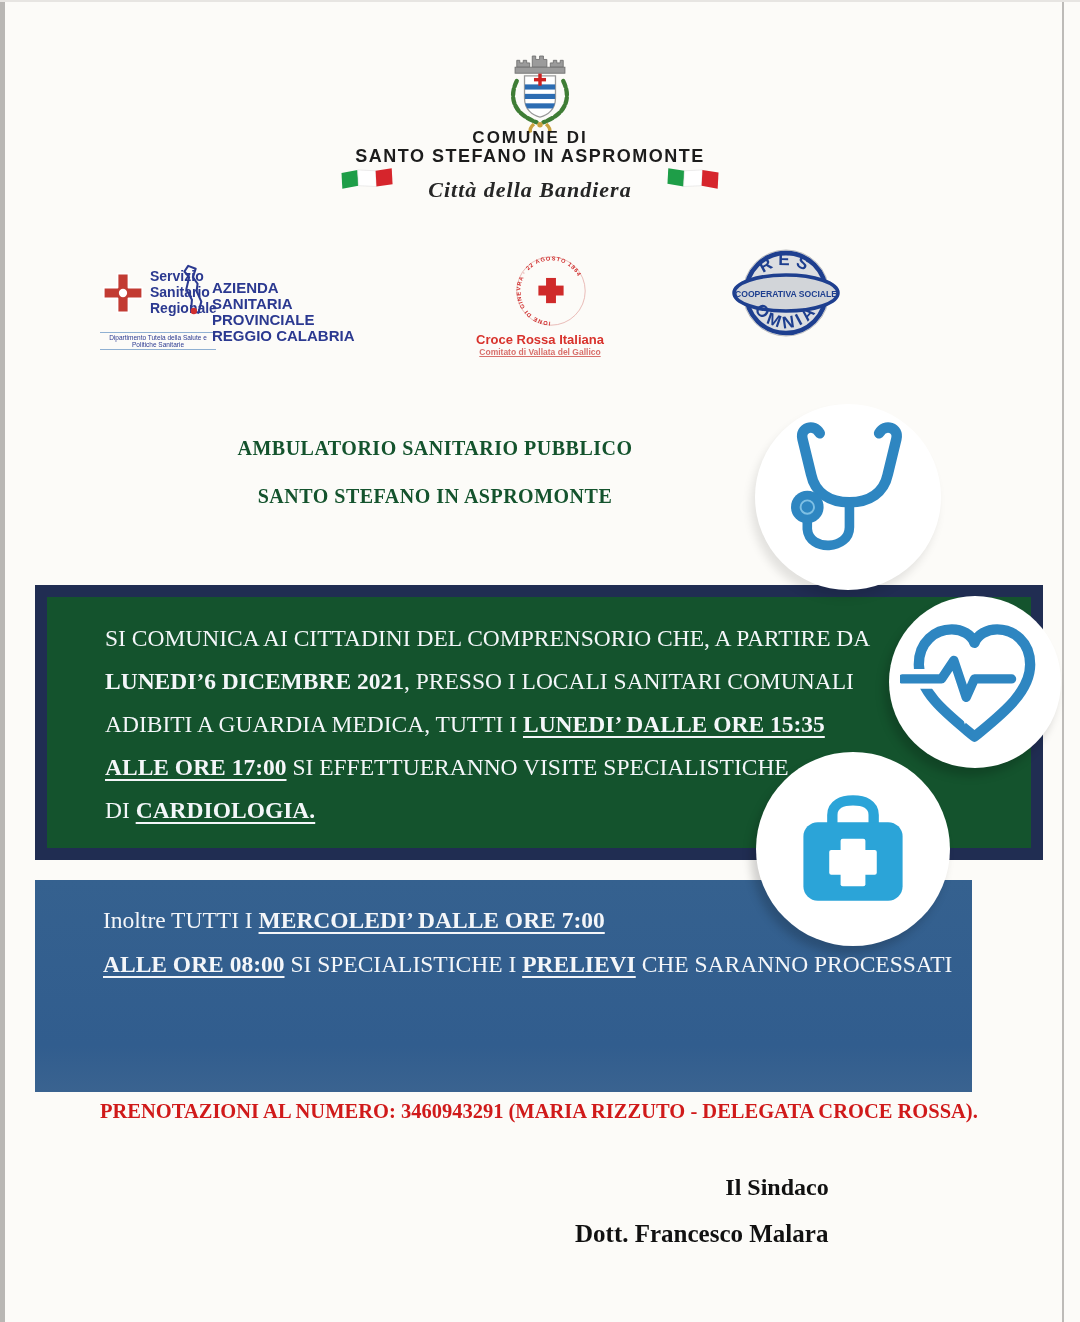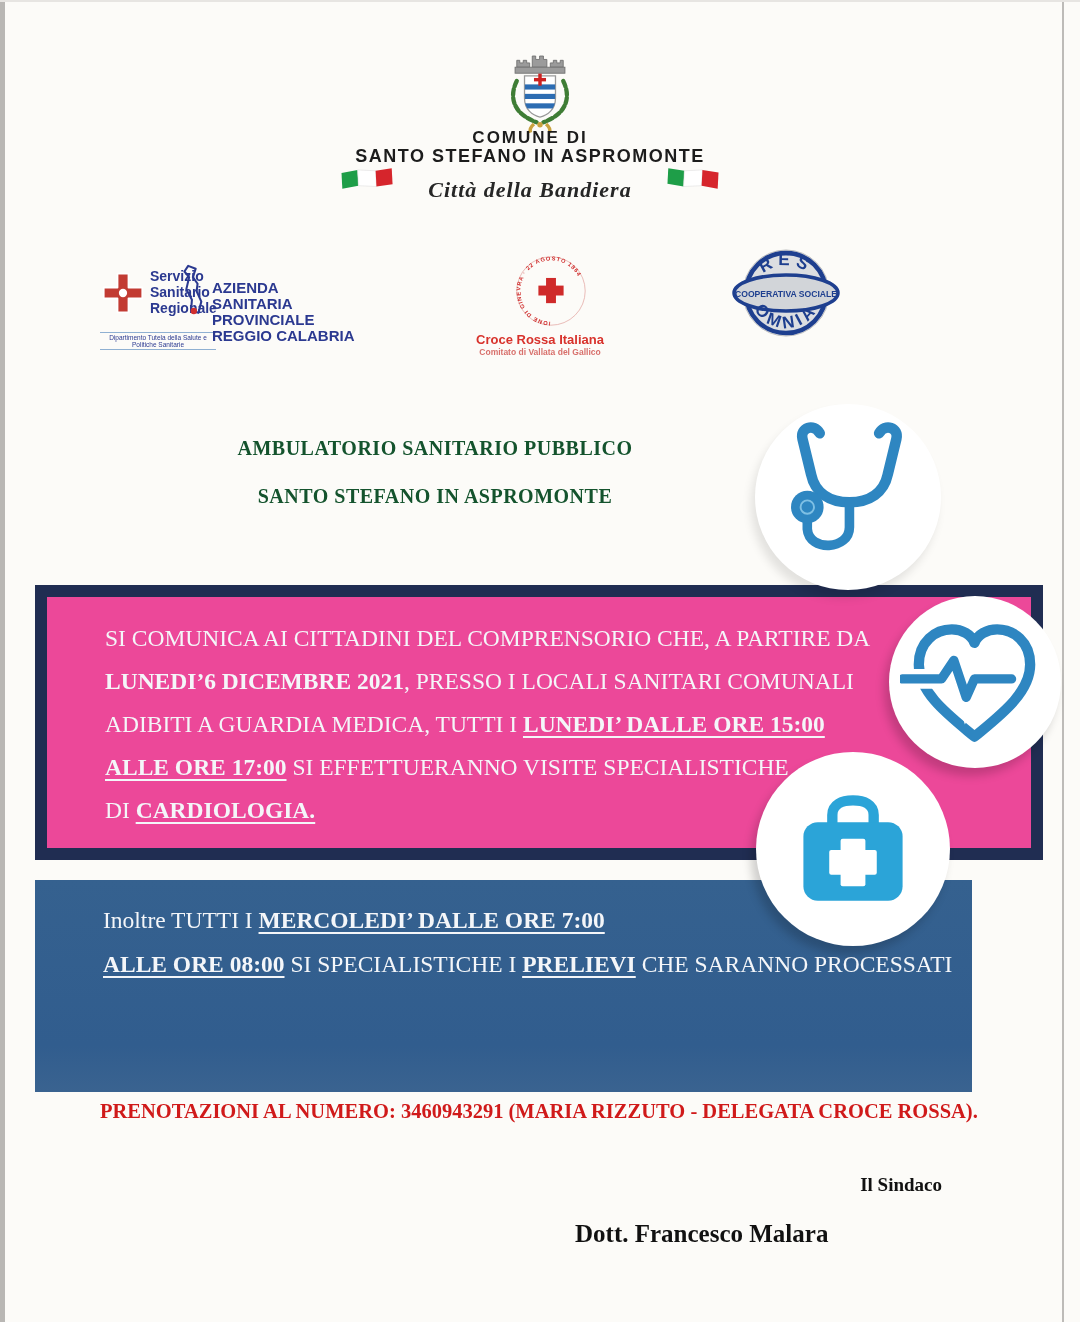--- a/index.html
+++ b/index.html
@@ -34,52 +34,52 @@
   .ssr-line .big{font-size:14px;font-weight:700;}
   .calabria{left:76px;top:4px;width:30px;height:62px;}
   .asp-dept{left:0px;top:72px;width:116px;border-top:1px solid #8fb0d2;border-bottom:1px solid #8fb0d2;
             padding:1px 0;font-family:"Liberation Sans",sans-serif;font-size:6.5px;color:#2b3990;text-align:center;line-height:7px;}
   .asp-name{left:112px;top:20px;width:150px;text-align:left;color:#2b3990;
             font-family:"Liberation Sans",sans-serif;font-weight:700;font-size:15px;line-height:16px;}
 
   .cri-logo{left:455px;top:255px;width:170px;height:100px;text-align:center;}
   .cri-ring{width:72px;height:72px;margin-left:22px;}
   .cri-name{color:#d8322c;font-weight:700;font-family:"Liberation Sans",sans-serif;font-size:13px;margin-top:1px;}
-  .cri-committee{color:#d8706c;font-weight:700;font-family:"Liberation Sans",sans-serif;font-size:8.5px;}
+  .cri-committee{color:#d8706c;font-weight:700;font-family:"Liberation Sans",sans-serif;font-size:8.5px;text-decoration:underline;}
 
   .omnia-logo{left:730px;top:248px;width:112px;height:90px;}
 
   
   .title{left:75px;top:424px;width:720px;text-align:center;color:#14532d;
          font-weight:700;font-size:20px;line-height:48px;letter-spacing:.5px;}
 
   
   .circle{border-radius:50%;background:#ffffff;z-index:3;}
   .c-stetho{left:755px;top:404px;width:186px;height:186px;box-shadow:-4px 8px 10px rgba(0,0,0,.10);}
   .c-heart{left:889px;top:596px;width:172px;height:172px;box-shadow:-5px 8px 10px rgba(0,0,0,.18);}
   .c-bag{left:756px;top:752px;width:194px;height:194px;box-shadow:-5px 8px 10px rgba(0,0,0,.18);}
   .circle svg{position:absolute;left:50%;top:50%;transform:translate(-50%,-50%);}
 
   
   .box1{left:35px;top:585px;width:1008px;height:275px;z-index:2;
-        background:#ec4899;border:12px solid #202d52;box-sizing:border-box;}
+        background:#14532d;border:12px solid #202d52;box-sizing:border-box;}
   .box2{left:35px;top:880px;width:937px;height:212px;z-index:2;
         background:linear-gradient(180deg,#35618f 0%,#315d8e 78%,#3a6390 100%);box-sizing:border-box;}
   .box-text{color:#f4f6f9;font-size:23.5px;}
   .box1 .box-text{padding:20px 0 0 58px;}
   .box2 .box-text{padding:24px 0 0 68px;}
   .box1 .tline{height:43px;line-height:43px;white-space:nowrap;}
   .box2 .tline{line-height:33px;white-space:nowrap;}
   .box2 .tline:first-child{margin-bottom:11px;}
   .b{font-weight:700;}
   .u{text-decoration:underline;text-decoration-thickness:2px;text-underline-offset:4px;}
 
   
   .booking{left:100px;top:1100px;width:900px;color:#d01a1a;font-weight:700;font-size:20.5px;z-index:2;}
-  .sig-role{left:542px;top:1174px;width:400px;text-align:right;color:#111;font-weight:700;font-size:19px;}
+  .sig-role{left:577px;top:1174px;width:400px;text-align:center;color:#111;font-weight:700;font-size:24px;}
   .sig-name{left:575px;top:1220px;width:400px;color:#111;font-weight:700;font-size:25px;}
 
   svg text{font-family:"Liberation Sans",sans-serif;}
 </style>
 </head>
 <body>
 
 <div>
 
   <div class="abs edge-left"></div>
@@ -206,21 +206,21 @@
       </g>
       <circle cx="20" cy="93" r="17" fill="#2e86c1"></circle>
       <circle cx="20" cy="93" r="7" fill="#2e86c1" stroke="#7fc0e4" stroke-width="2"></circle>
     </svg>
   </div>
 
   <div class="abs box1">
     <div class="box-text">
         <div class="tline"><span>SI COMUNICA AI CITTADINI DEL COMPRENSORIO CHE, A PARTIRE DA</span></div>
         <div class="tline"><span class="b">LUNEDI’6 DICEMBRE 2021</span><span>, PRESSO I LOCALI SANITARI COMUNALI</span></div>
-        <div class="tline"><span>ADIBITI A GUARDIA MEDICA, TUTTI I </span><span class="b u">LUNEDI’ DALLE ORE 15:00</span></div>
+        <div class="tline"><span>ADIBITI A GUARDIA MEDICA, TUTTI I </span><span class="b u">LUNEDI’ DALLE ORE 15:35</span></div>
         <div class="tline"><span class="b u">ALLE ORE 17:00</span><span> SI EFFETTUERANNO VISITE SPECIALISTICHE</span></div>
         <div class="tline"><span>DI </span><span class="b u">CARDIOLOGIA.</span></div>
       </div>
   </div>
 
   <div class="abs circle c-heart">
     <svg viewBox="0 0 145 130" width="150" height="134">
       <path d="M72,118 C48,98 18,76 18,48 C18,26 34,14 50,14 C60,14 69,19 72,27 C75,19 84,14 94,14 C110,14 126,26 126,48 C126,76 96,98 72,118 Z" fill="none" stroke="#2e86c1" stroke-width="10" stroke-linejoin="round"></path>
       <polyline points="2,62 40,62 52,44 64,80 72,62 108,62" fill="none" stroke="#ffffff" stroke-width="19"></polyline>
       <polyline points="2,62 40,62 52,44 64,80 72,62 108,62" fill="none" stroke="#2e86c1" stroke-width="9" stroke-linecap="round" stroke-linejoin="round"></polyline>

